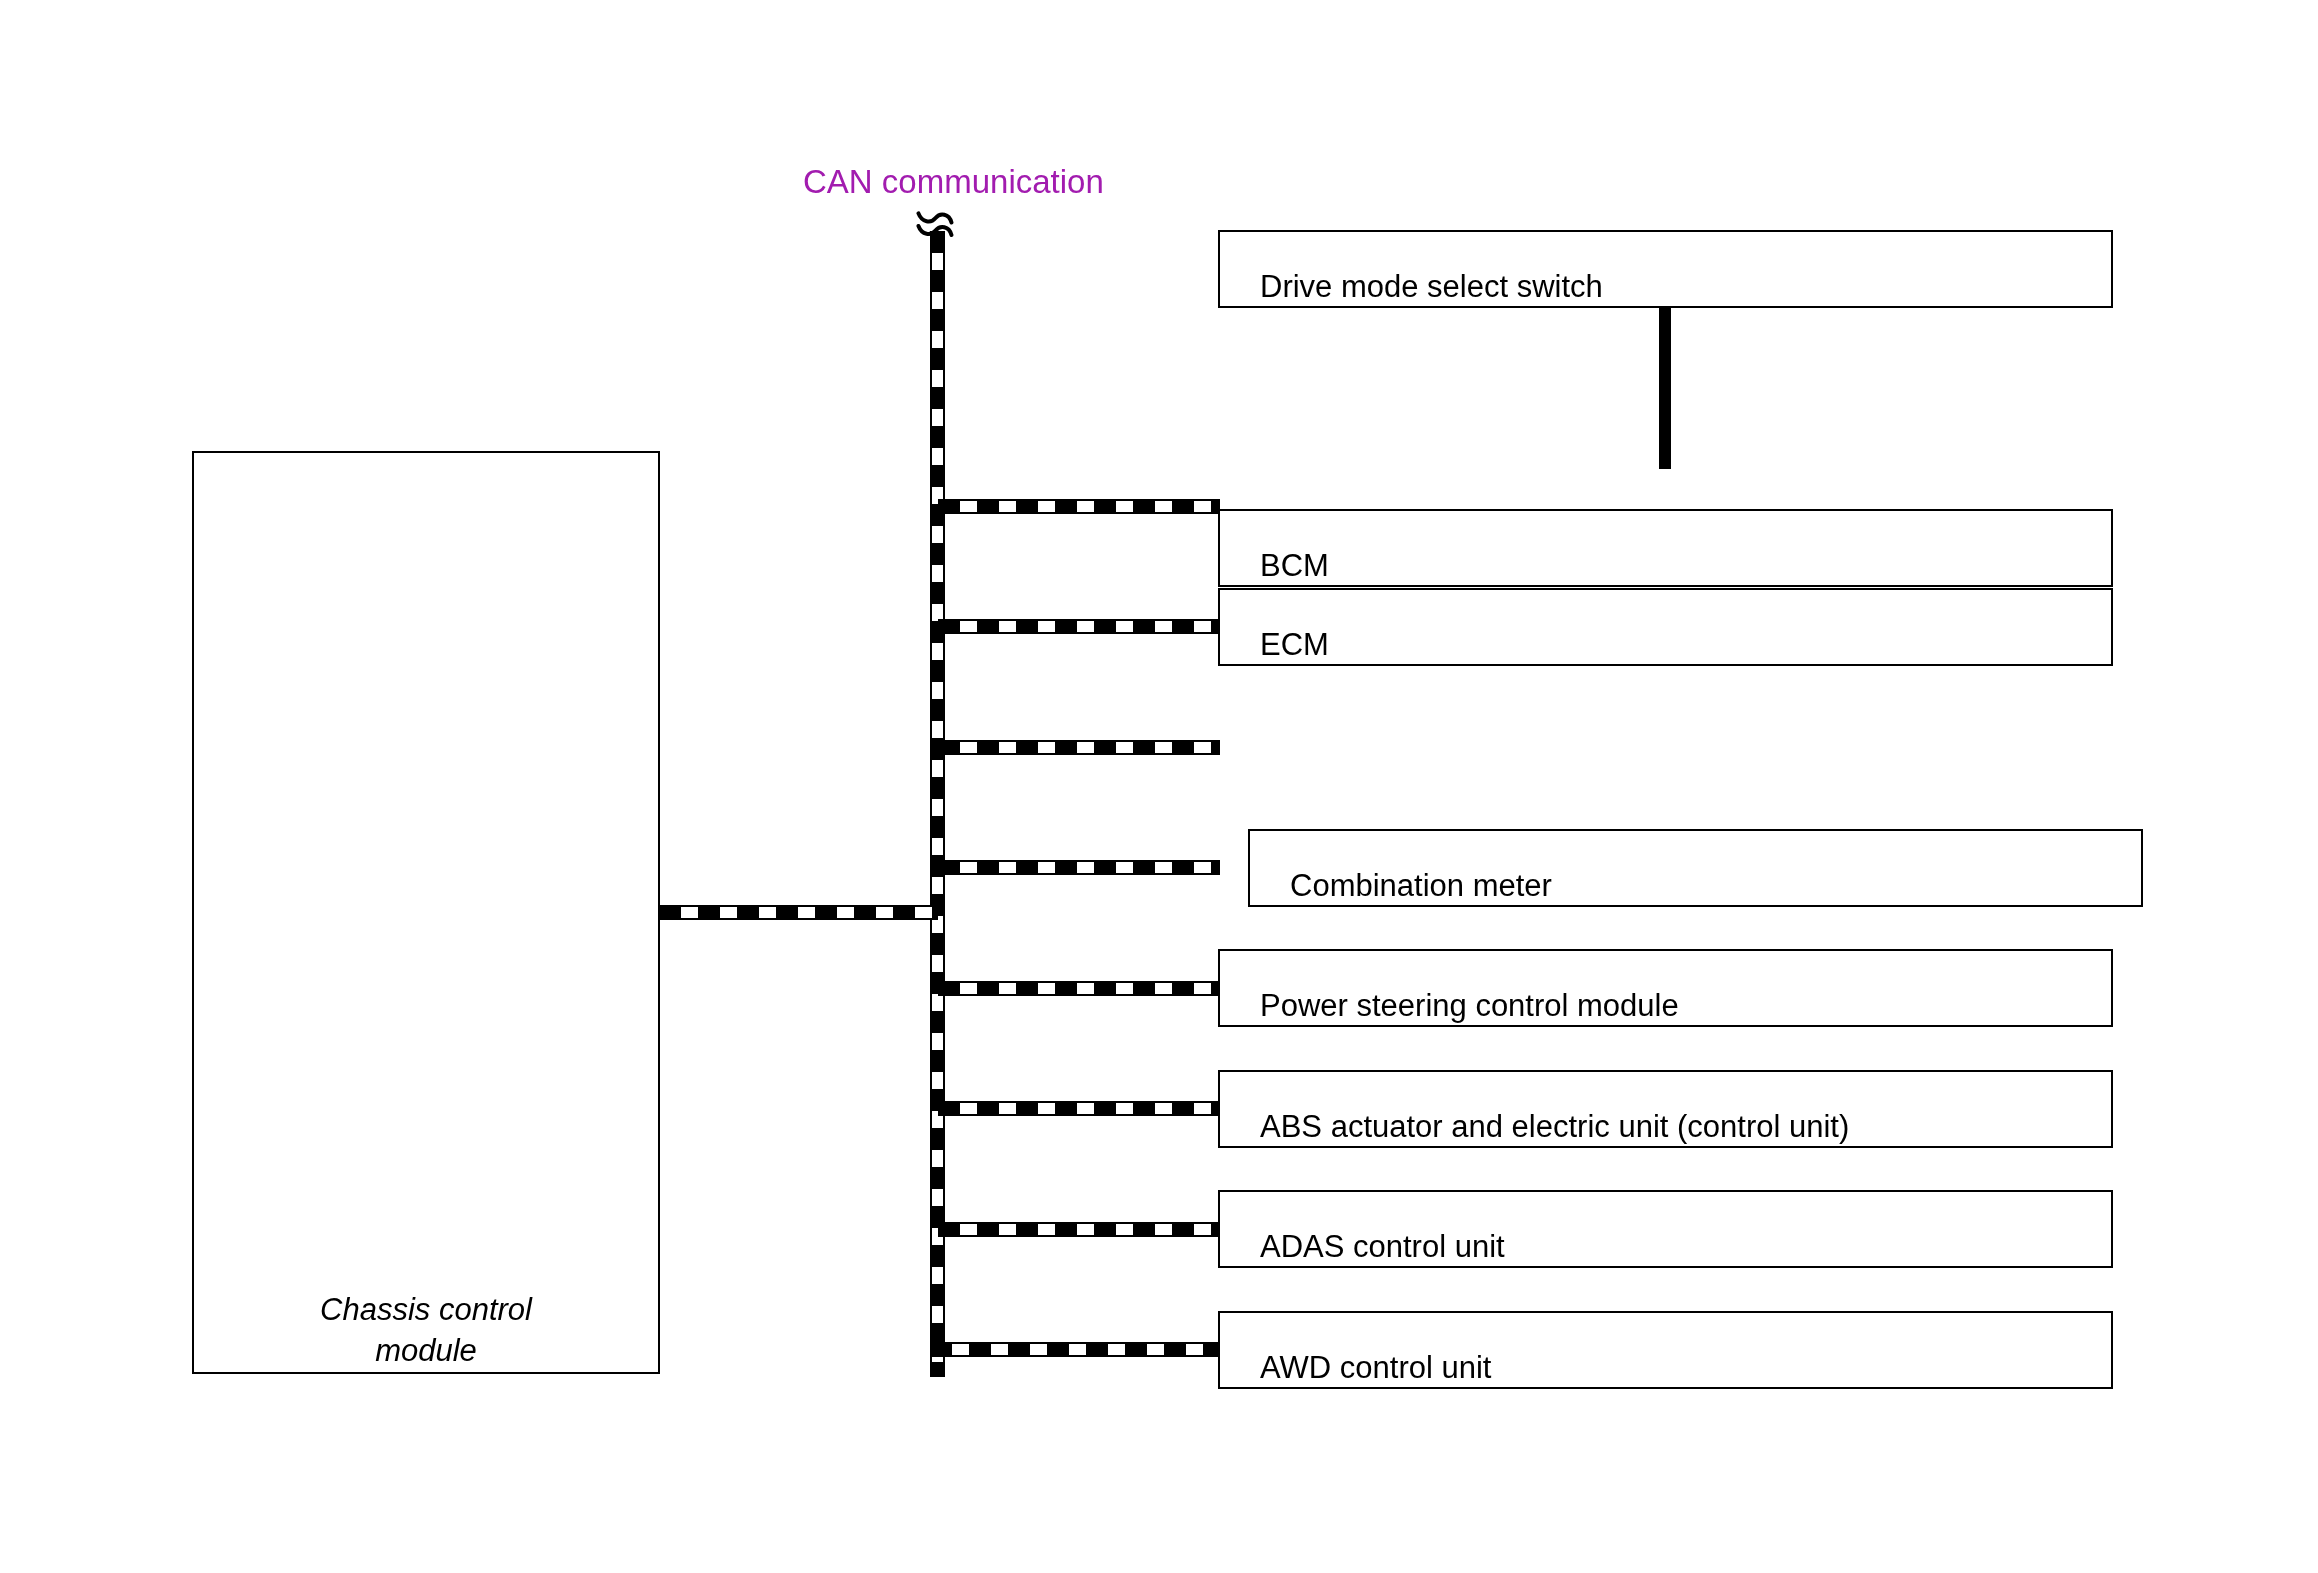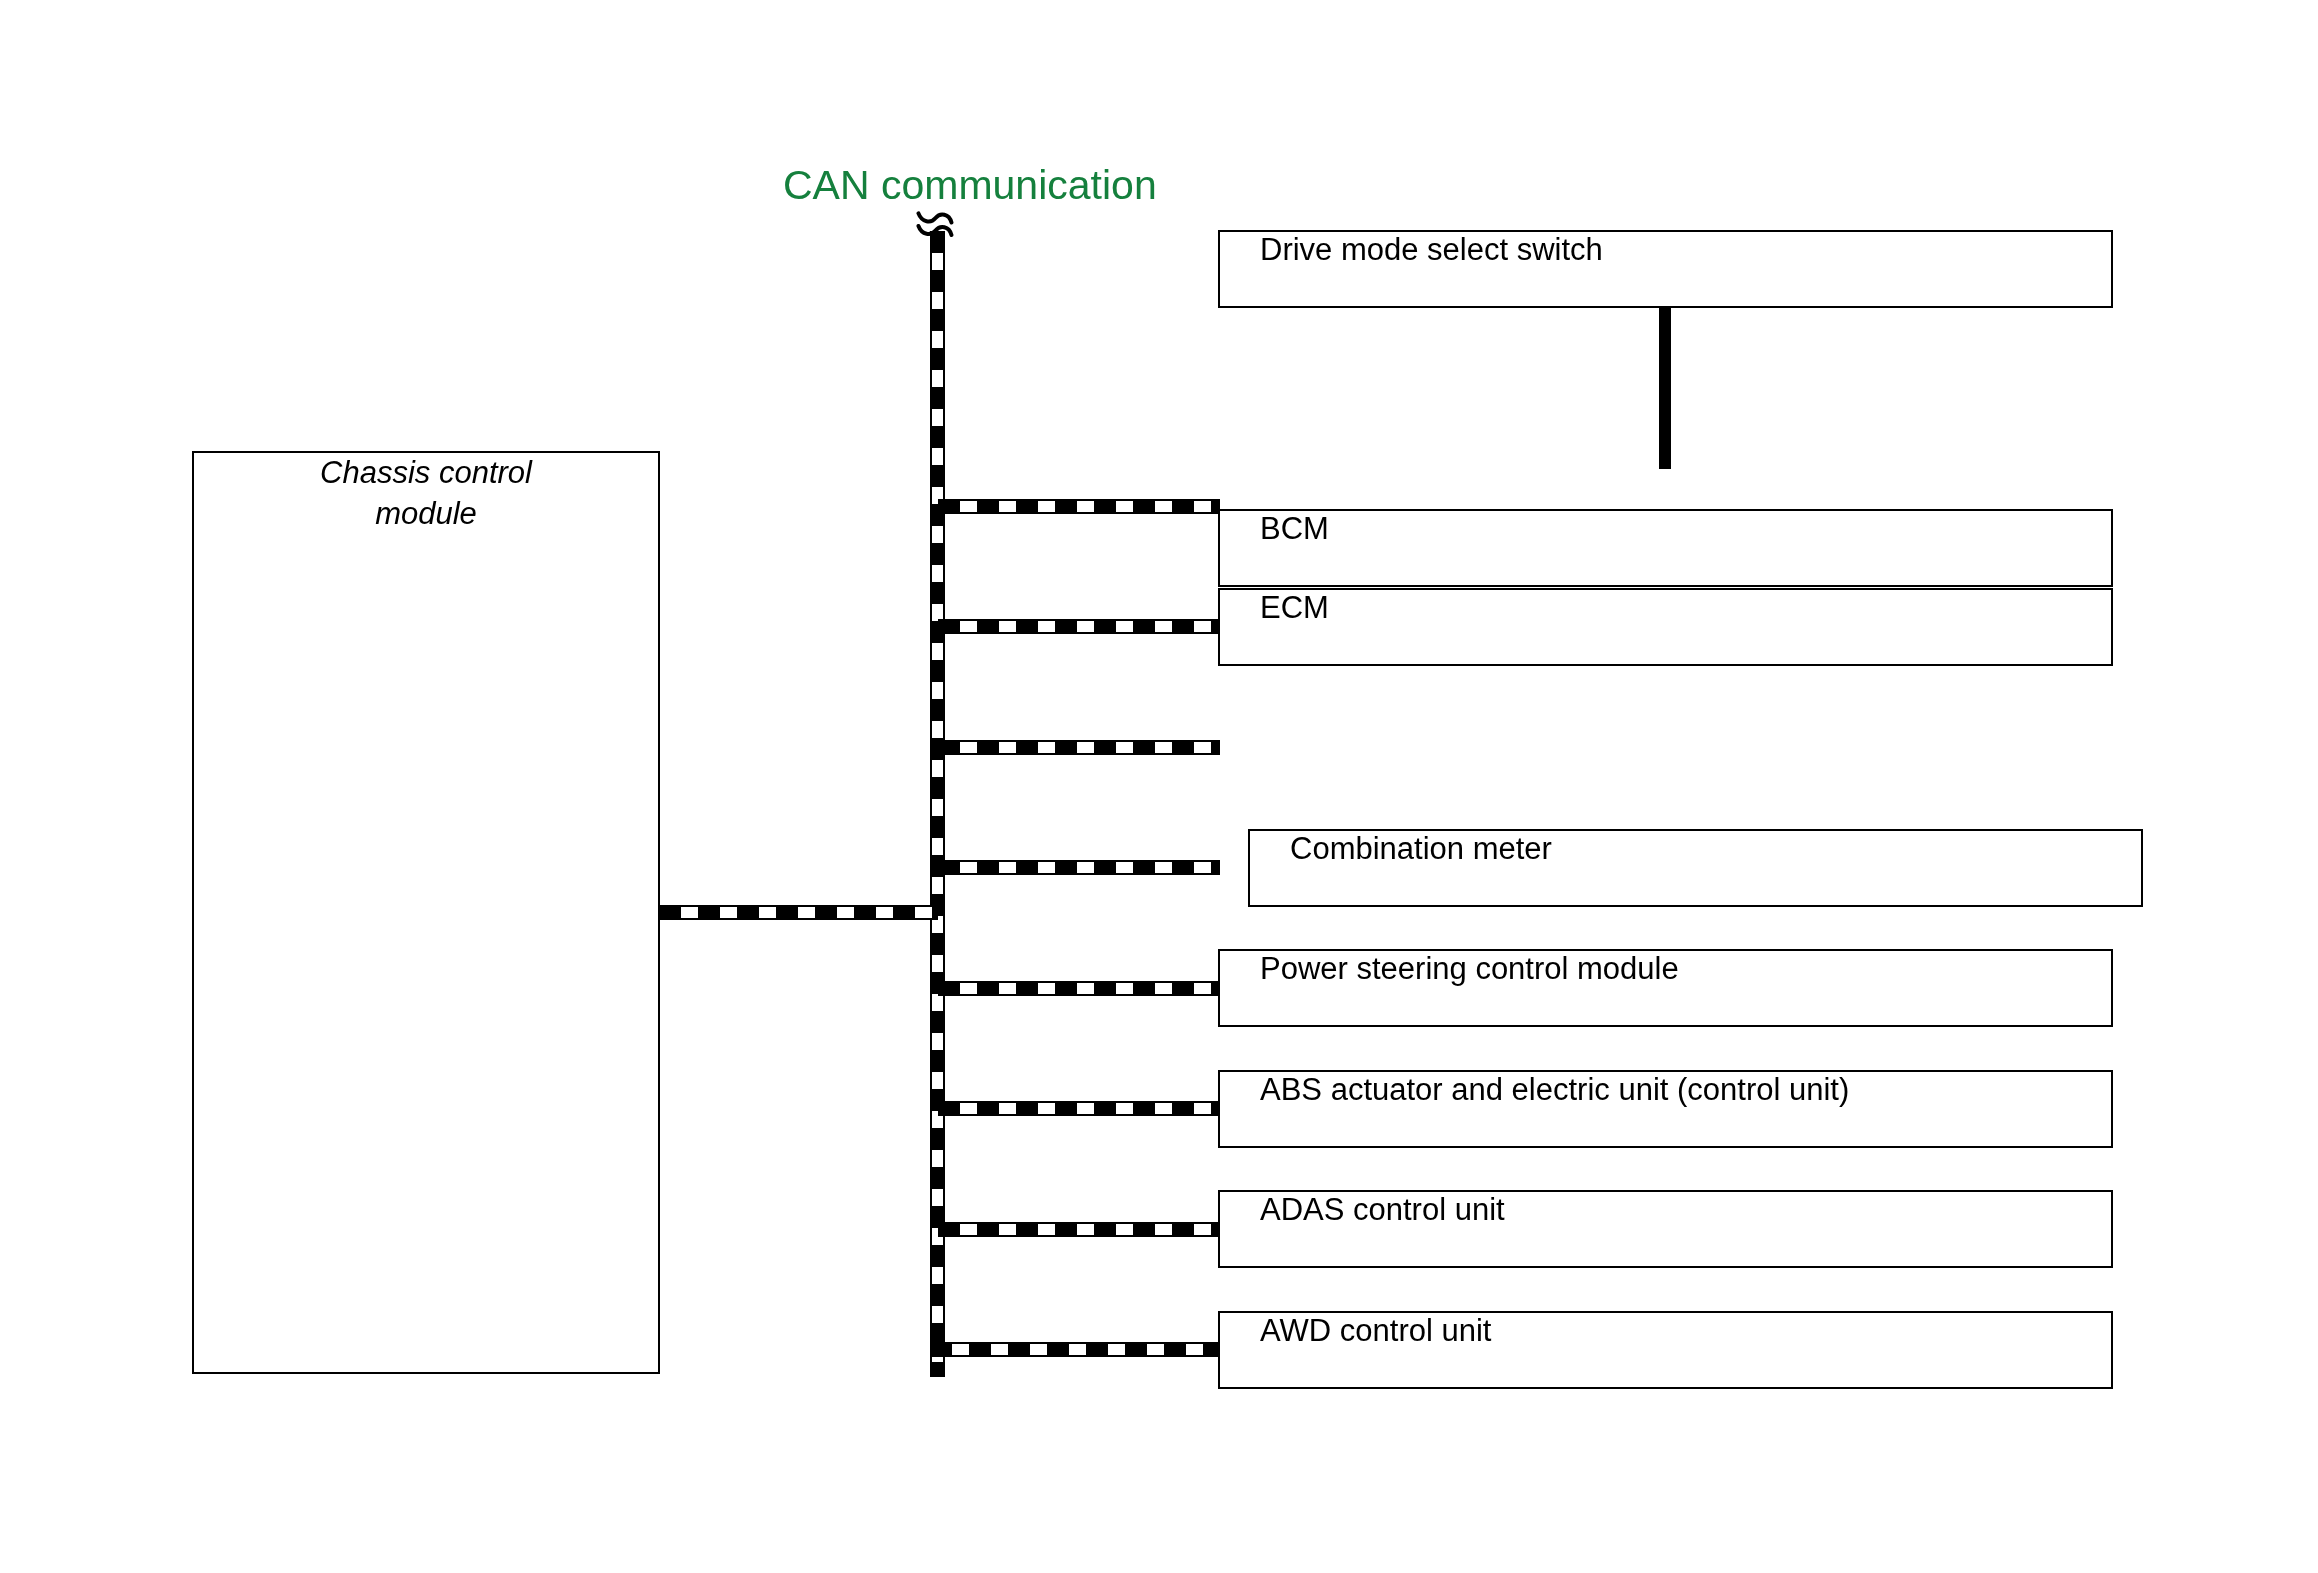--- a/index.html
+++ b/index.html
@@ -17,21 +17,21 @@
     overflow:hidden;
   }
 
   
   .node{
     position:absolute;
     box-sizing:border-box;
     border:2.9px solid #000000;
     background:#ffffff;
     display:flex;
-    align-items:flex-start;
+    align-items:flex-end;
     z-index:4;
   }
   .node .node-label{
     font-size:31px;
     line-height:1.18;
     color:#000000;
     white-space:nowrap;
   }
 
   
@@ -117,25 +117,26 @@
 
   
   .bus-break{
     position:absolute;
     z-index:6;
   }
 
   
   .caption{
     position:absolute;
-    font-size:41px;
+    font-size:33px;
     line-height:1;
-    color:#15803d;
+    color:#a21caf;
     white-space:nowrap;
     z-index:5;
+    margin-left:20px;
   }
 </style>
 </head>
 <body>
 
 <div id="canvas">
 
   <div class="caption" style="left:783px; top:165px;">CAN communication</div>
 
   <div class="bus-break" style="left:916px; top:210px; width:55px; height:33px;">

